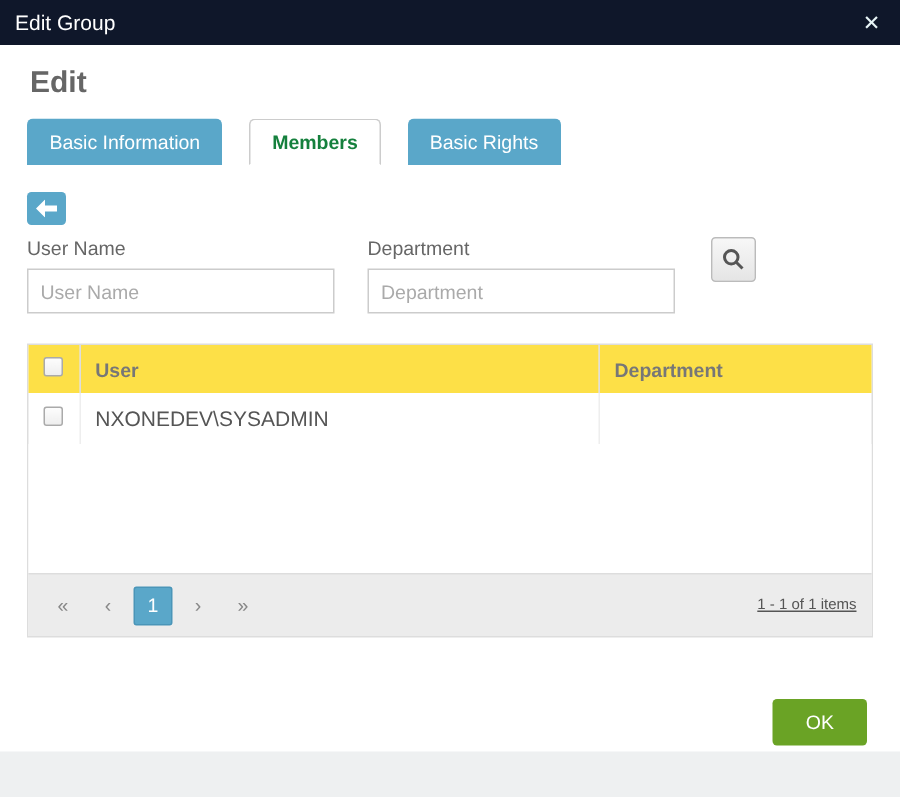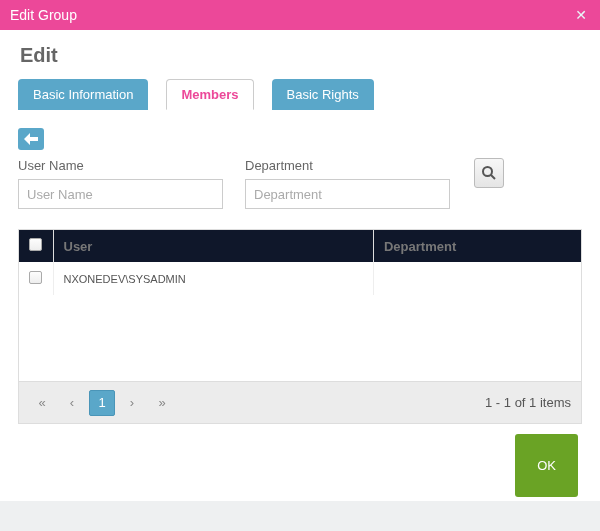--- a/index.html
+++ b/index.html
@@ -6,21 +6,21 @@
   body {
     font-family: Arial, Helvetica, sans-serif;
     font-size: 13px;
     background: #fff;
     width: 600px;
     height: 531px;
     overflow: hidden;
     position: relative;
   }
   .titlebar {
-    background: #ec4899;
+    background: #0f172a;
     color: #fff;
     height: 30px;
     display: flex;
     align-items: center;
     padding: 0 10px;
     font-size: 14px;
   }
   .titlebar .spacer { flex: 1; }
   .close-btn {
     width: 18px; height: 18px;
@@ -49,21 +49,21 @@
     font-size: 13px;
     cursor: pointer;
     border: 1px solid transparent;
   }
   .tab.inactive {
     background: #5aa7c9;
     color: #fff;
   }
   .tab.active {
     background: #fff;
-    color: #ec4899;
+    color: #15803d;
     border: 1px solid #ccc;
     border-bottom: 1px solid #fff;
     font-weight: bold;
   }
   .back-btn {
     width: 26px; height: 22px;
     background: #5aa7c9;
     border-radius: 3px;
     display: flex; align-items: center; justify-content: center;
     cursor: pointer;
@@ -97,36 +97,36 @@
     background: linear-gradient(#f7f7f7, #e5e5e5);
     border-radius: 3px;
     display: flex; align-items: center; justify-content: center;
     cursor: pointer;
     margin-left: 2px;
   }
   .table-wrap {
     border: 1px solid #ddd;
   }
   table { width: 100%; border-collapse: collapse; }
-  thead tr { background: #0f172a; }
+  thead tr { background: #fde047; }
   th {
     text-align: left;
     color: #777;
     font-weight: bold;
     font-size: 13px;
     padding: 8px 10px;
     border-right: 1px solid #ddd;
   }
   th:last-child { border-right: none; }
   th.checkbox-col, td.checkbox-col { width: 34px; text-align: center; }
   td {
     padding: 9px 10px;
     color: #555;
     border-right: 1px solid #eee;
-    font-size: 11px;
+    font-size: 14px;
   }
   td:last-child { border-right: none; }
   .checkbox-box {
     width: 13px; height: 13px;
     border: 1px solid #aaa;
     background: linear-gradient(#fdfdfd,#eee);
     display: inline-block;
     border-radius: 2px;
   }
   .table-body-pad {
@@ -151,35 +151,36 @@
     border-radius: 2px;
     font-size: 13px;
   }
   .pager-btn.page {
     background: #5aa7c9;
     color: #fff;
     border: 1px solid #4a95b8;
   }
   .pager-status {
     color: #555;
-    font-size: 13px;
+    font-size: 10px;
+    text-decoration: underline;
   }
   .footer {
     position: absolute;
     left: 0; right: 0; bottom: 34px;
     display: flex;
     justify-content: flex-end;
     padding: 0 22px;
   }
   .ok-btn {
     background: #6aa325;
     color: #fff;
     border: none;
     border-radius: 3px;
-    padding: 24px 22px;
+    padding: 8px 22px;
     font-size: 13px;
     cursor: pointer;
   }
   .bottom-strip {
     position: absolute;
     left: 0; right: 0; bottom: 0;
     height: 30px;
     background: #eef0f1;
   }
 </style>

